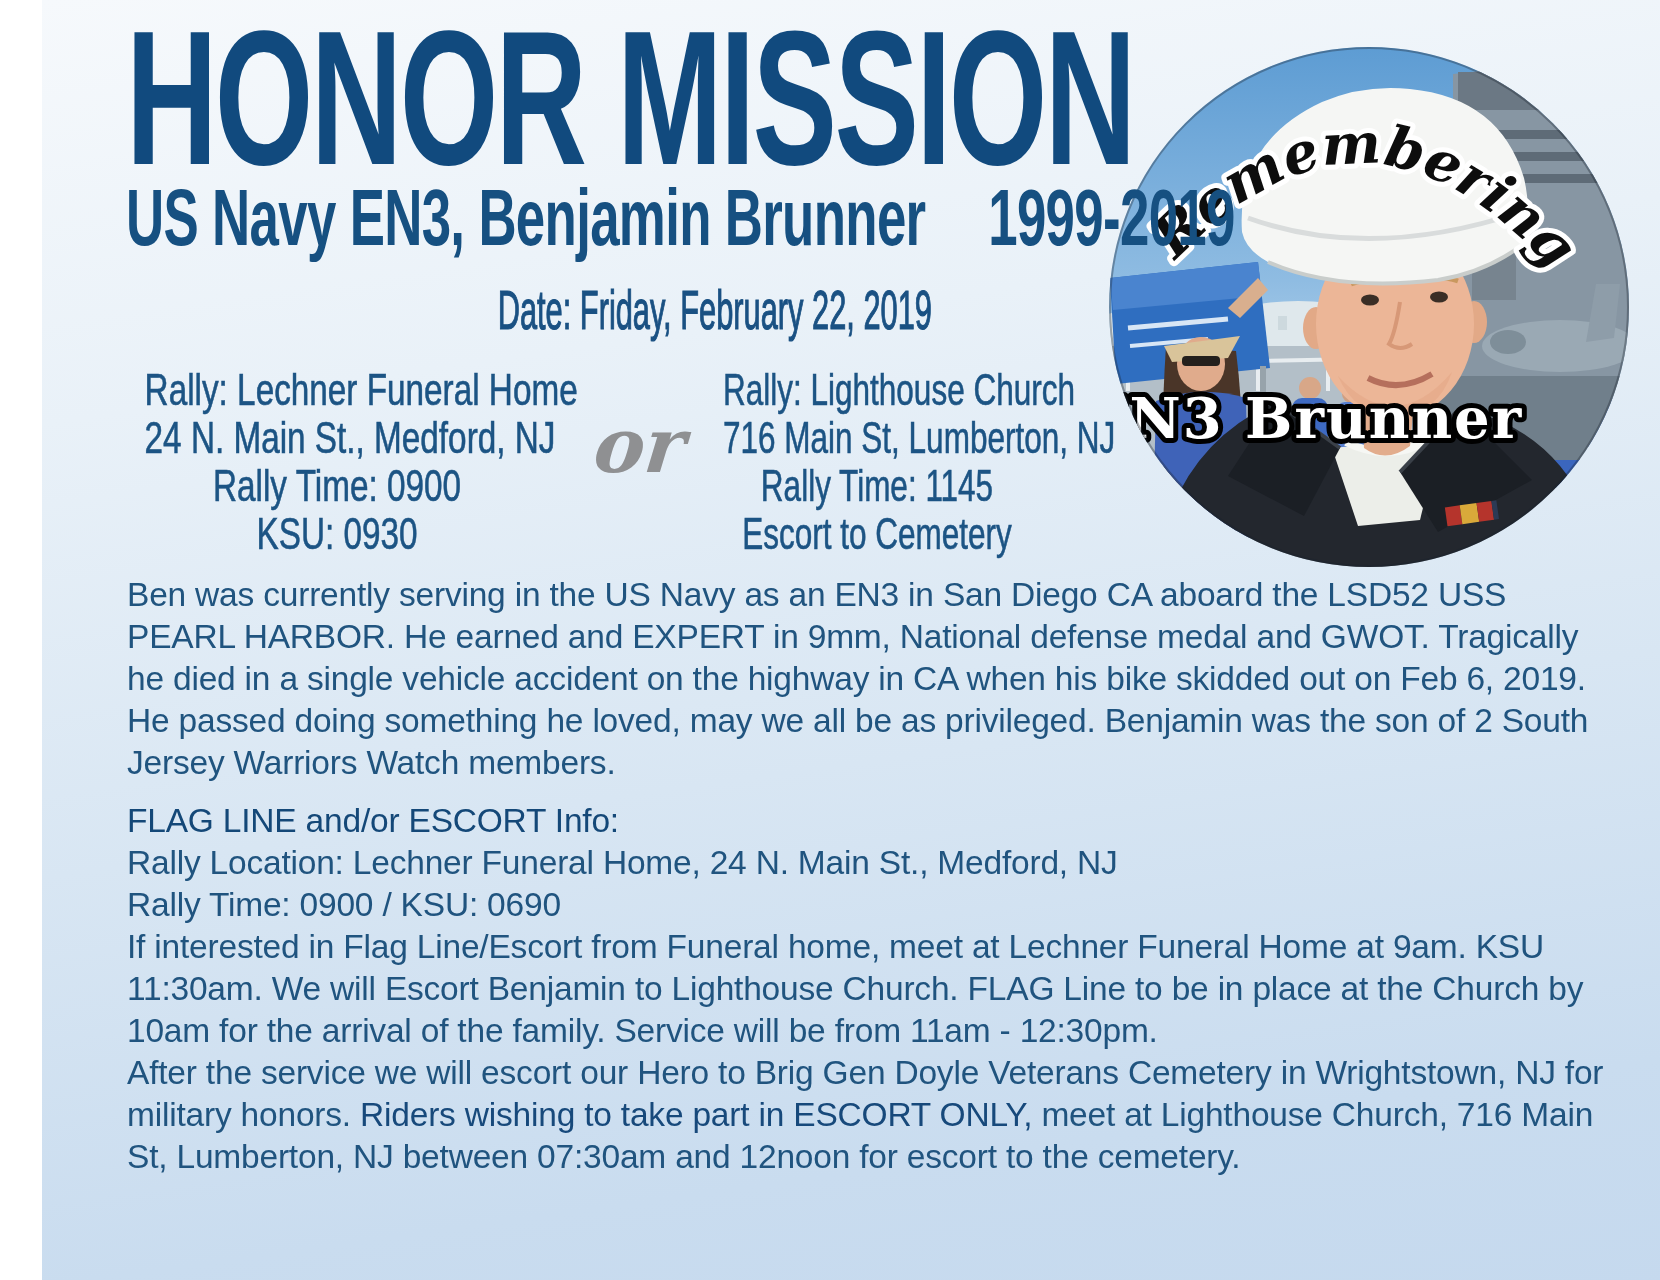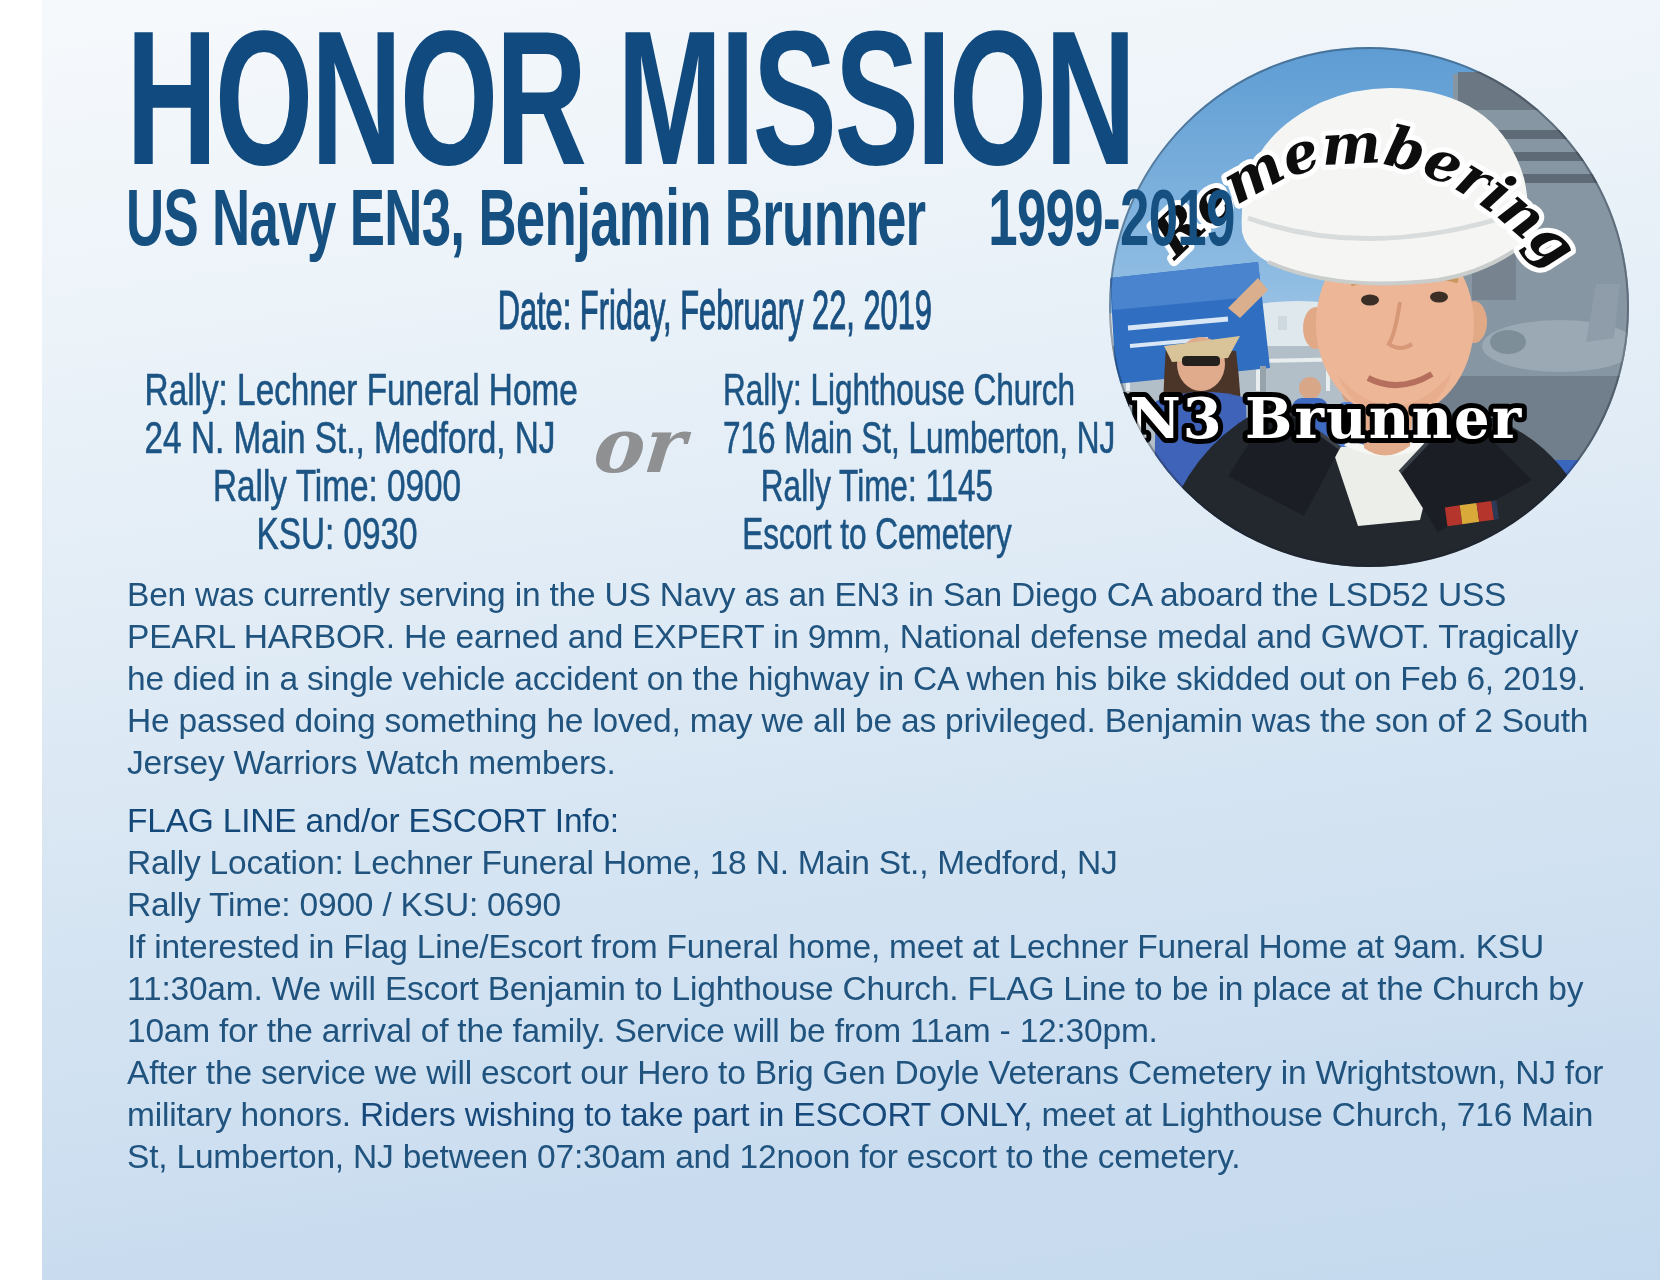--- a/index.html
+++ b/index.html
@@ -227,19 +227,19 @@
 
         <text x="196" y="392" text-anchor="middle" font-family="DejaVu Serif, serif" font-weight="bold" font-size="56" letter-spacing="2" style="paint-order:stroke;stroke:#000000;stroke-width:10px;stroke-linejoin:round;fill:#ffffff;">EN3 Brunner</text>
       </g>
       <circle cx="261" cy="261" r="259" fill="none" stroke="rgba(25,35,45,0.35)" stroke-width="2"></circle>
     </svg>
   </div>
 
   <div class="content">
     <p class="bio">Ben was currently serving in the US Navy as an EN3 in San Diego CA aboard the LSD52 USS PEARL HARBOR. He earned and EXPERT in 9mm, National defense medal and GWOT. Tragically he died in a single vehicle accident on the highway in CA when his bike skidded out on Feb 6, 2019. He passed doing something he loved, may we all be as privileged. Benjamin was the son of 2 South Jersey Warriors Watch members.</p>
     <p class="flag-heading">FLAG LINE and/or ESCORT Info:</p>
-    <p>Rally Location: Lechner Funeral Home, 18 N. Main St., Medford, NJ</p>
+    <p>Rally Location: Lechner Funeral Home, 24 N. Main St., Medford, NJ</p>
     <p>Rally Time: 0900 / KSU: 0690</p>
     <p>If interested in Flag Line/Escort from Funeral home, meet at Lechner Funeral Home at 9am. KSU 11:30am. We will Escort Benjamin to Lighthouse Church. FLAG Line to be in place at the Church by 10am for the arrival of the family. Service will be from 11am - 12:30pm.</p>
     <p><span>After the service we will escort our Hero to Brig Gen Doyle Veterans Cemetery in Wrightstown, NJ for military honors. </span><span class="b">Riders wishing to take part in ESCORT ONLY,</span><span> meet at Lighthouse Church, 716 Main St, Lumberton, NJ between 07:30am and 12noon for escort to the cemetery.</span></p>
   </div>
 
 </div>
 
 </body></html>

